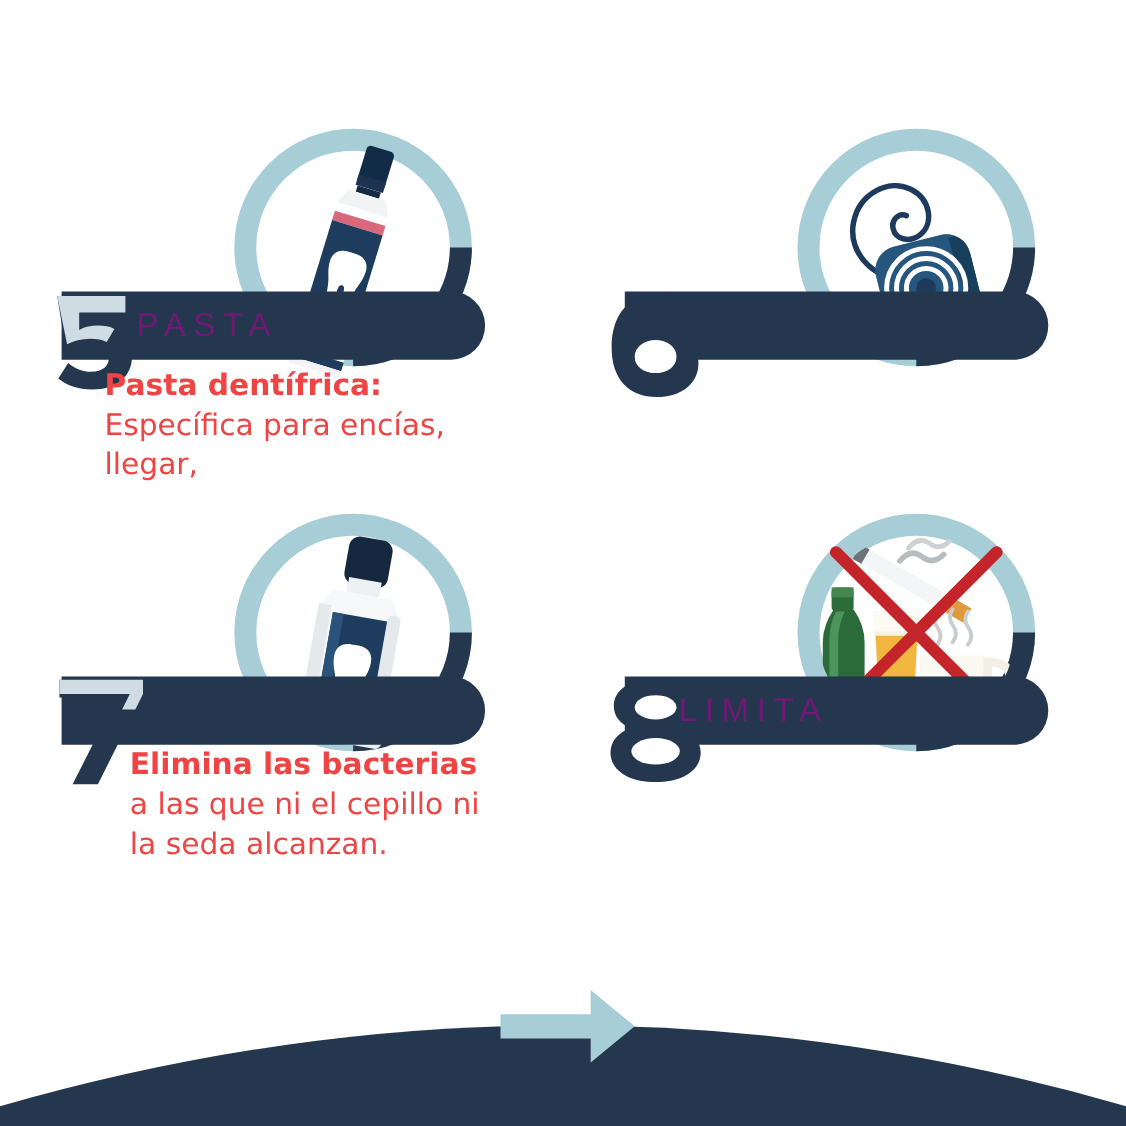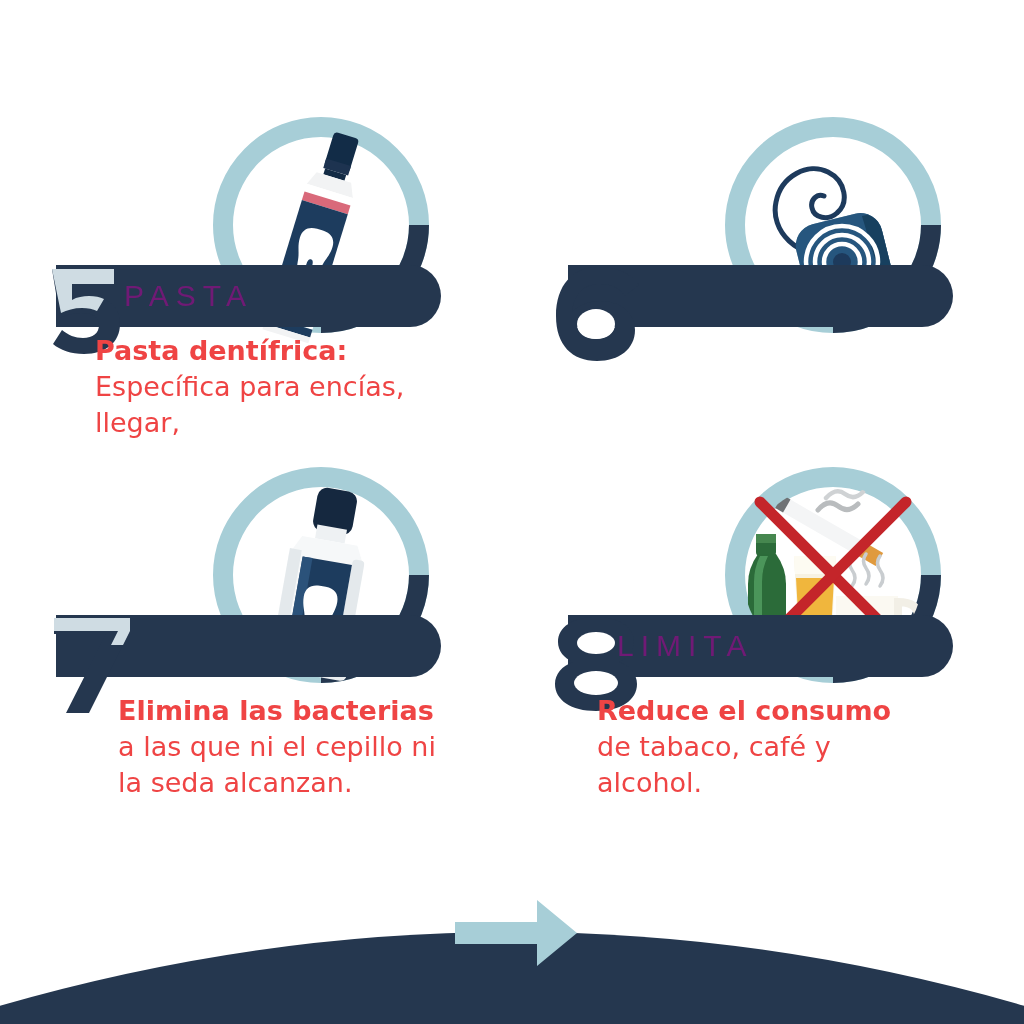--- a/index.html
+++ b/index.html
@@ -38,21 +38,21 @@
   .s7 .ribbon-label{left:110px;}
   .s8 .ribbon-label{left:105px;}
 
   
   .copy{
     position:absolute;color:#ef4444;font-size:27px;line-height:1.33;
     font-family:"DejaVu Sans","Liberation Sans",sans-serif;
   }
   .s5 .copy{left:95px;top:233px;width:370px;}
   .s6 .copy{left:85px;top:233px;width:330px;}
-  .s7 .copy{left:118px;top:243px;width:320px;}
+  .s7 .copy{left:118px;top:228px;width:320px;}
   .s8 .copy{left:85px;top:243px;width:330px;}
   .copy b{font-weight:700;}
 
   
   .dome{position:absolute;left:0;top:860px;width:1024px;height:164px;}
   .dome svg{display:block;width:1024px;height:164px;}
 </style>
 </head>
 <body>
 
@@ -287,23 +287,20 @@
                    c0 16 -16 27 -41 27 c-25 0 -41 -11 -41 -27 c0 -10 7 -18 18 -22
                    c-9 -4 -15 -11 -15 -20 c0 -15 15 -25 38 -25 z" fill="#25374f"></path>
           <ellipse cx="46" cy="28" rx="19" ry="11" fill="#ffffff"></ellipse>
           <ellipse cx="46" cy="68" rx="22" ry="12" fill="#ffffff"></ellipse>
         </g>
       </svg>
     </div>
 
     <div class="ribbon-label">LIMITA</div>
 
-    <div class="copy">
-      <b>Reduce el consumo</b><span> de tabaco, café y alcohol.</span>
-    </div>
   </div>
 
   <div class="dome">
     <svg viewBox="0 0 1024 164" xmlns="http://www.w3.org/2000/svg">
       <path d="M -60 164 Q 512 -20 1084 164 Z" fill="#25374f"></path>
       <g>
         <path d="M455 62 h82 v-22 l40 33 l-40 33 v-22 h-82 z" fill="#a7ced7"></path>
       </g>
     </svg>
   </div>

